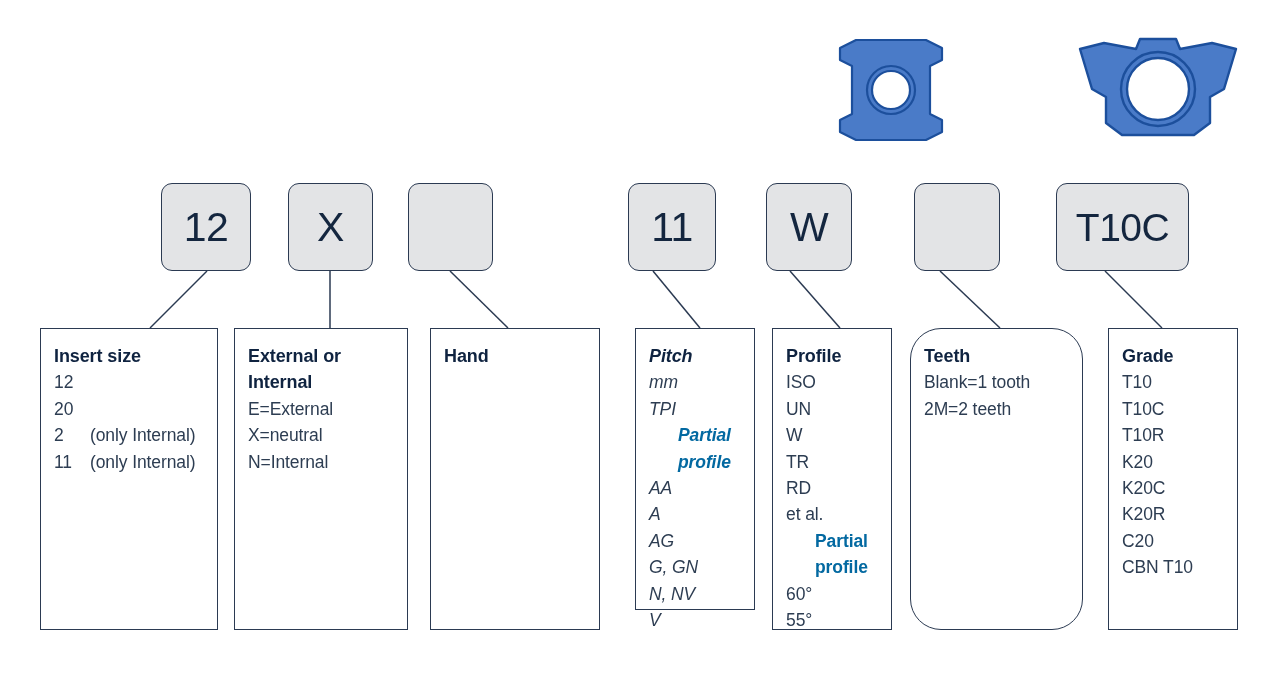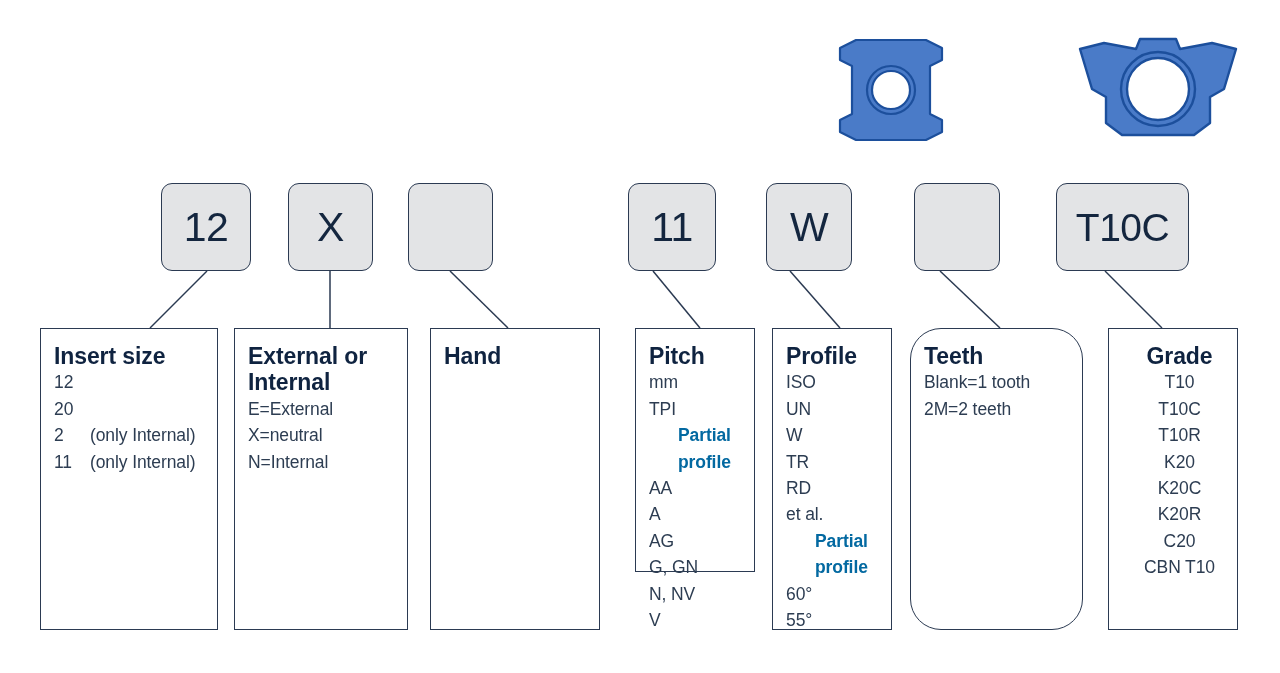--- a/index.html
+++ b/index.html
@@ -56,21 +56,21 @@
   .box {
     position: absolute;
     box-sizing: border-box;
     border: 1.4px solid #2b3a52;
     background: #ffffff;
     padding: 14px 0 0 13px;
   }
   .box-title {
     color: #0f2340;
     font-weight: bold;
-    font-size: 23px;
+    font-size: 18px;
     line-height: 26.4px;
     letter-spacing: -0.1px;
     white-space: pre-line;
   }
   .box-list {
     margin: 0;
     padding: 0;
     list-style: none;
   }
   .box-list li {
@@ -155,21 +155,21 @@
       <li>E=External</li>
       <li>X=neutral</li>
       <li>N=Internal</li>
     </ul>
   </div>
 
   <div class="box" style="left:430px; top:328px; width:170px; height:302px;">
     <div class="box-title">Hand</div>
   </div>
 
-  <div class="box" style="left:635px; top:328px; width:120px; height:244px;">
+  <div class="box" style="left:635px; top:328px; width:120px; height:282px;font-style:italic;">
     <div class="box-title">Pitch</div>
     <ul class="box-list">
       <li>mm</li>
       <li>TPI</li>
       <li class="strong">Partial</li>
       <li class="strong">profile</li>
       <li>AA</li>
       <li>A</li>
       <li>AG</li>
       <li>G, GN</li>
@@ -195,21 +195,21 @@
   </div>
 
   <div class="box" style="left:910px; top:328px; width:173px; height:302px;border-radius:31px;">
     <div class="box-title">Teeth</div>
     <ul class="box-list">
       <li>Blank=1 tooth</li>
       <li>2M=2 teeth</li>
     </ul>
   </div>
 
-  <div class="box" style="left:1108px; top:328px; width:130px; height:302px;text-align:center;">
+  <div class="box" style="left:1108px; top:328px; width:130px; height:302px;">
     <div class="box-title">Grade</div>
     <ul class="box-list">
       <li>T10</li>
       <li>T10C</li>
       <li>T10R</li>
       <li>K20</li>
       <li>K20C</li>
       <li>K20R</li>
       <li>C20</li>
       <li>CBN T10</li>

